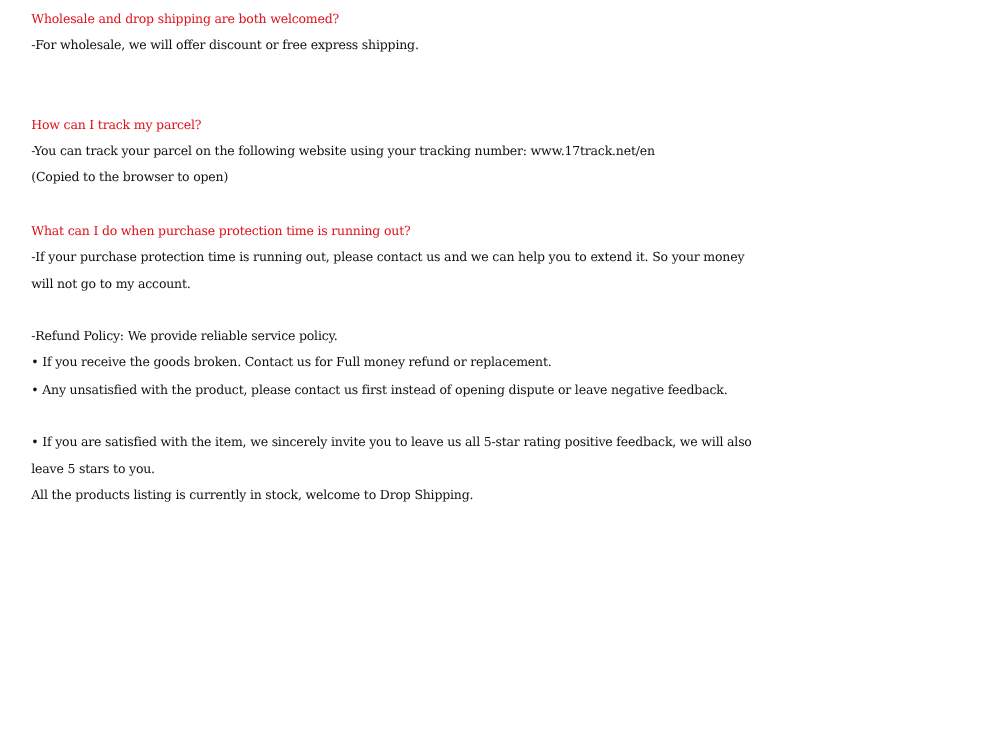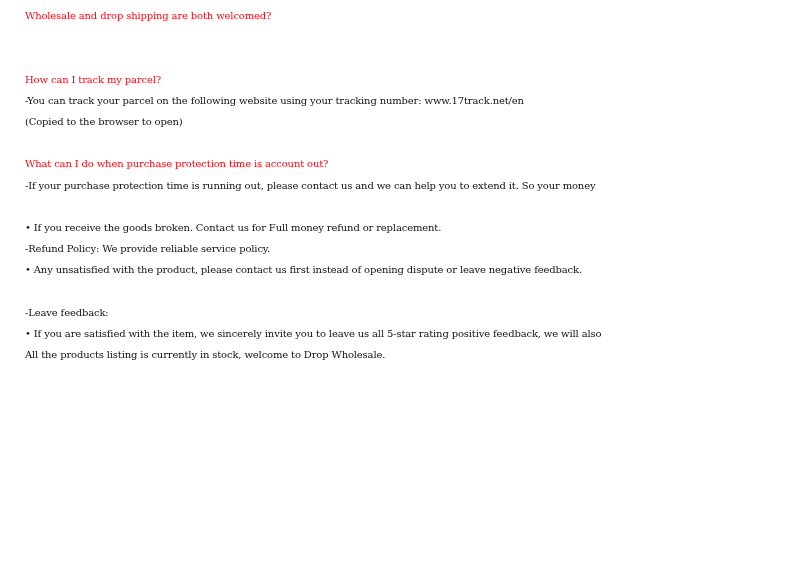--- a/index.html
+++ b/index.html
@@ -16,32 +16,34 @@
   .line { white-space: nowrap; height: 21.2px; }
   .heading { color: #e0111a; }
   .blank { height: 21.2px; }
 </style>
 </head>
 <body>
 
 <div class="doc">
 
   <div class="line heading">Wholesale and drop shipping are both welcomed?</div>
+  <div class="line">-For wholesale, we will offer discount or free express shipping.</div>
   <div class="blank"></div>
   <div class="blank"></div>
 
   <div class="line heading">How can I track my parcel?</div>
   <div class="line">-You can track your parcel on the following website using your tracking number: www.17track.net/en</div>
   <div class="line">(Copied to the browser to open)</div>
   <div class="blank"></div>
 
-  <div class="line heading">What can I do when purchase protection time is account out?</div>
+  <div class="line heading">What can I do when purchase protection time is running out?</div>
   <div class="line">-If your purchase protection time is running out, please contact us and we can help you to extend it. So your money</div>
+  <div class="line">will not go to my account.</div>
   <div class="blank"></div>
 
+  <div class="line">-Refund Policy: We provide reliable service policy.</div>
   <div class="line">• If you receive the goods broken. Contact us for Full money refund or replacement.</div>
-  <div class="line">-Refund Policy: We provide reliable service policy.</div>
   <div class="line">• Any unsatisfied with the product, please contact us first instead of opening dispute or leave negative feedback.</div>
   <div class="blank"></div>
-  <div class="line">-Leave feedback:</div>
   <div class="line">• If you are satisfied with the item, we sincerely invite you to leave us all 5-star rating positive feedback, we will also</div>
-  <div class="line">All the products listing is currently in stock, welcome to Drop Wholesale.</div>
+  <div class="line">leave 5 stars to you.</div>
+  <div class="line">All the products listing is currently in stock, welcome to Drop Shipping.</div>
 </div>
 
 </body></html>

